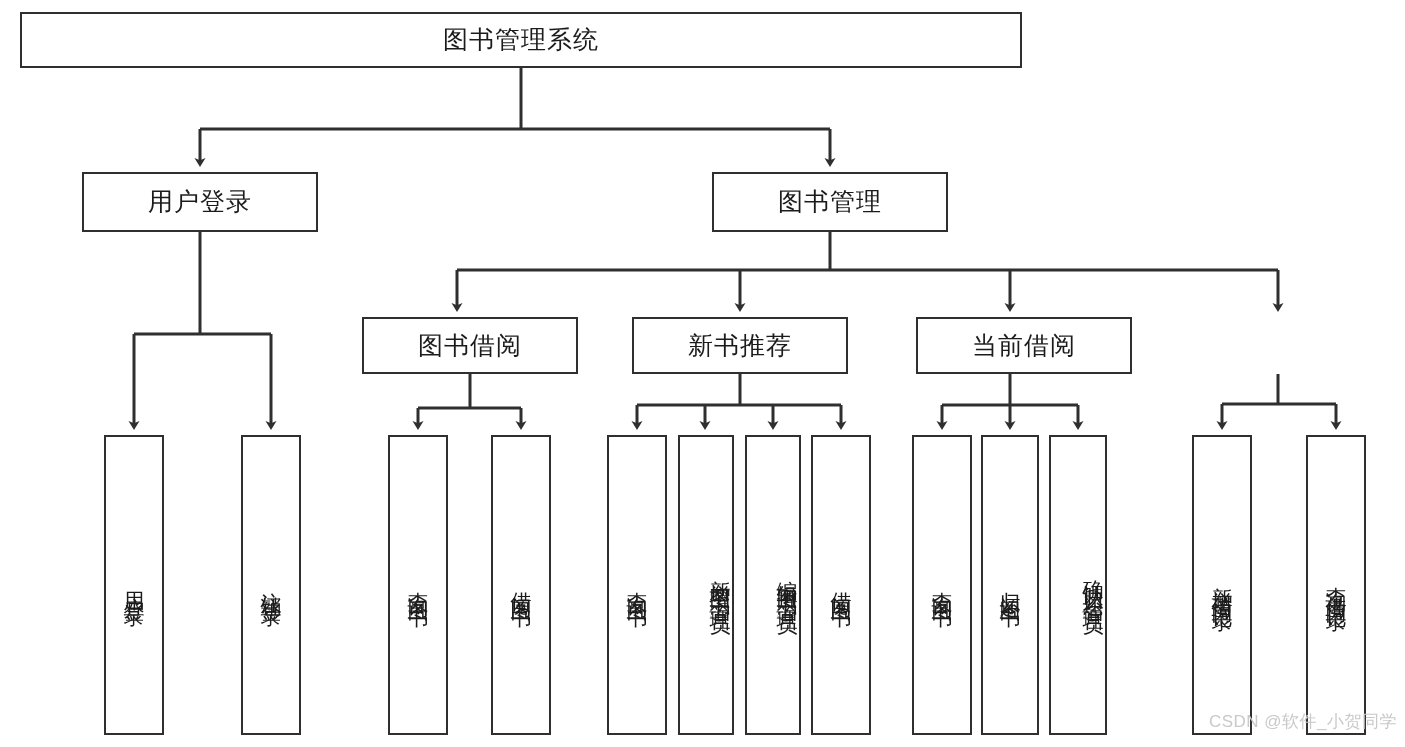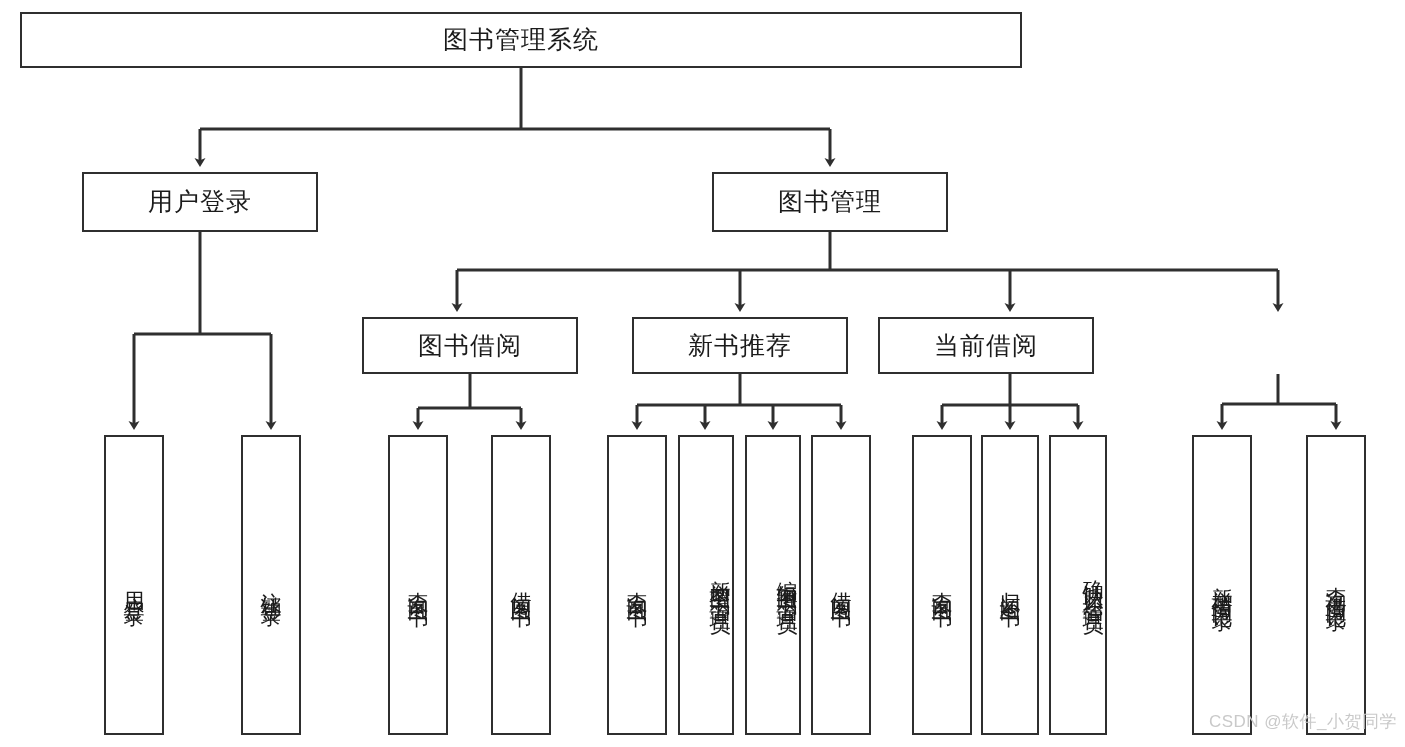--- a/index.html
+++ b/index.html
@@ -132,21 +132,21 @@
   <div class="node horiz" style="left:712px; top:172px; width:236px; height:60px;text-align:center;">
     <span>图书管理</span>
   </div>
 
   <div class="node horiz" style="left:362px; top:317px; width:216px; height:57px;">
     <span>图书借阅</span>
   </div>
   <div class="node horiz" style="left:632px; top:317px; width:216px; height:57px;">
     <span>新书推荐</span>
   </div>
-  <div class="node horiz" style="left:878px; top:317px; width:216px; height:57px;">
+  <div class="node horiz" style="left:916px; top:317px; width:216px; height:57px;">
     <span>当前借阅</span>
   </div>
 
   <div class="node vert midalign" style="left:104px; top:435px; width:60px; height:300px;">
     <span>用户登录</span>
   </div>
   <div class="node vert midalign" style="left:241px; top:435px; width:60px; height:300px;">
     <span>注销登录</span>
   </div>
 

